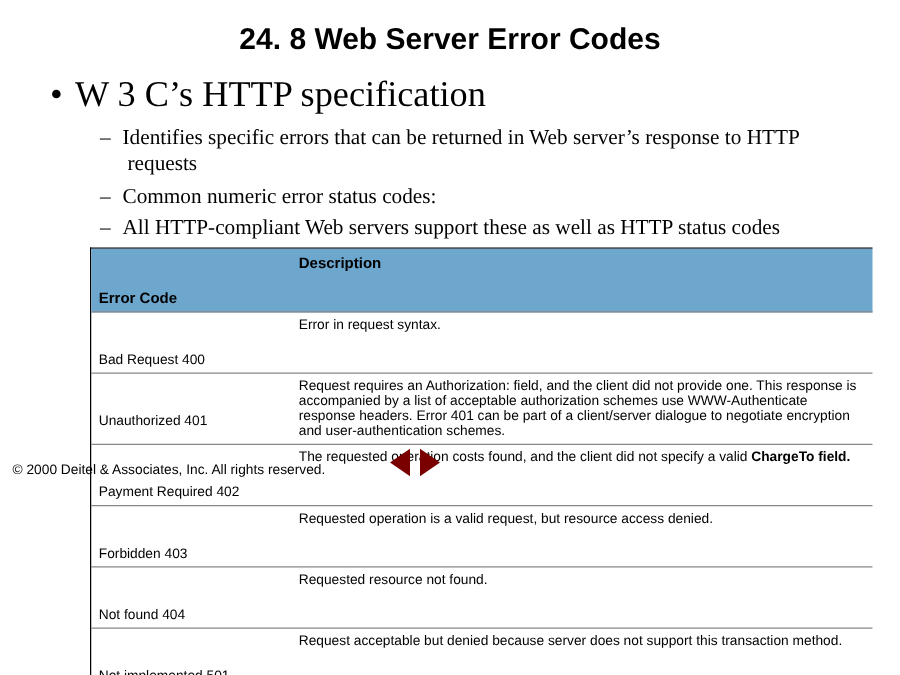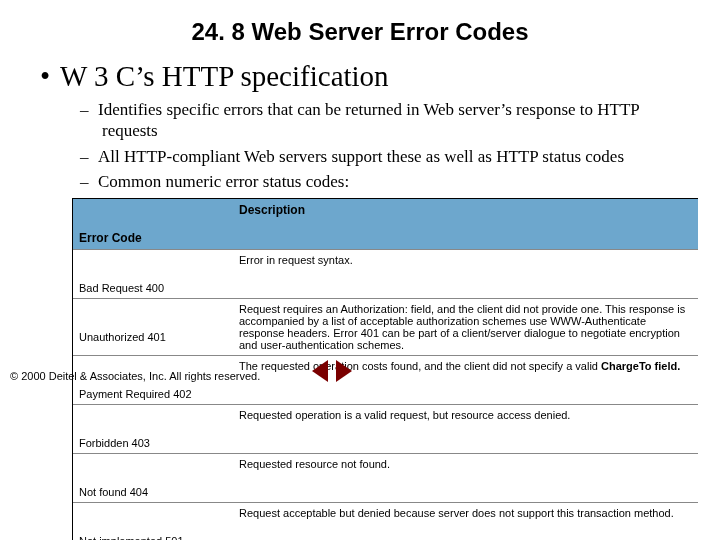--- a/index.html
+++ b/index.html
@@ -26,22 +26,22 @@
 <body>
 
 <div class="slide">
   <div class="title">24. 8 Web Server Error Codes</div>
 
   <div class="bullets">
     <div class="lvl1">
       <span class="marker">•</span><span>W 3 C’s HTTP specification</span>
     </div>
     <div class="sub"><span class="marker">–</span><span>Identifies specific errors that can be returned in Web server’s response to HTTP requests</span></div>
+    <div class="sub"><span class="marker">–</span><span>Common numeric error status codes:</span></div>
     <div class="sub"><span class="marker">–</span><span>All HTTP-compliant Web servers support these as well as HTTP status codes</span></div>
-    <div class="sub"><span class="marker">–</span><span>Common numeric error status codes:</span></div>
   </div>
 
   <div class="tablewrap">
     <div class="row hdr">
       <div class="c1">Error Code</div>
       <div class="c2">Description</div>
     </div>
     <div class="row">
       <div class="c1">Bad Request 400</div>
       <div class="c2">Error in request syntax.</div>

